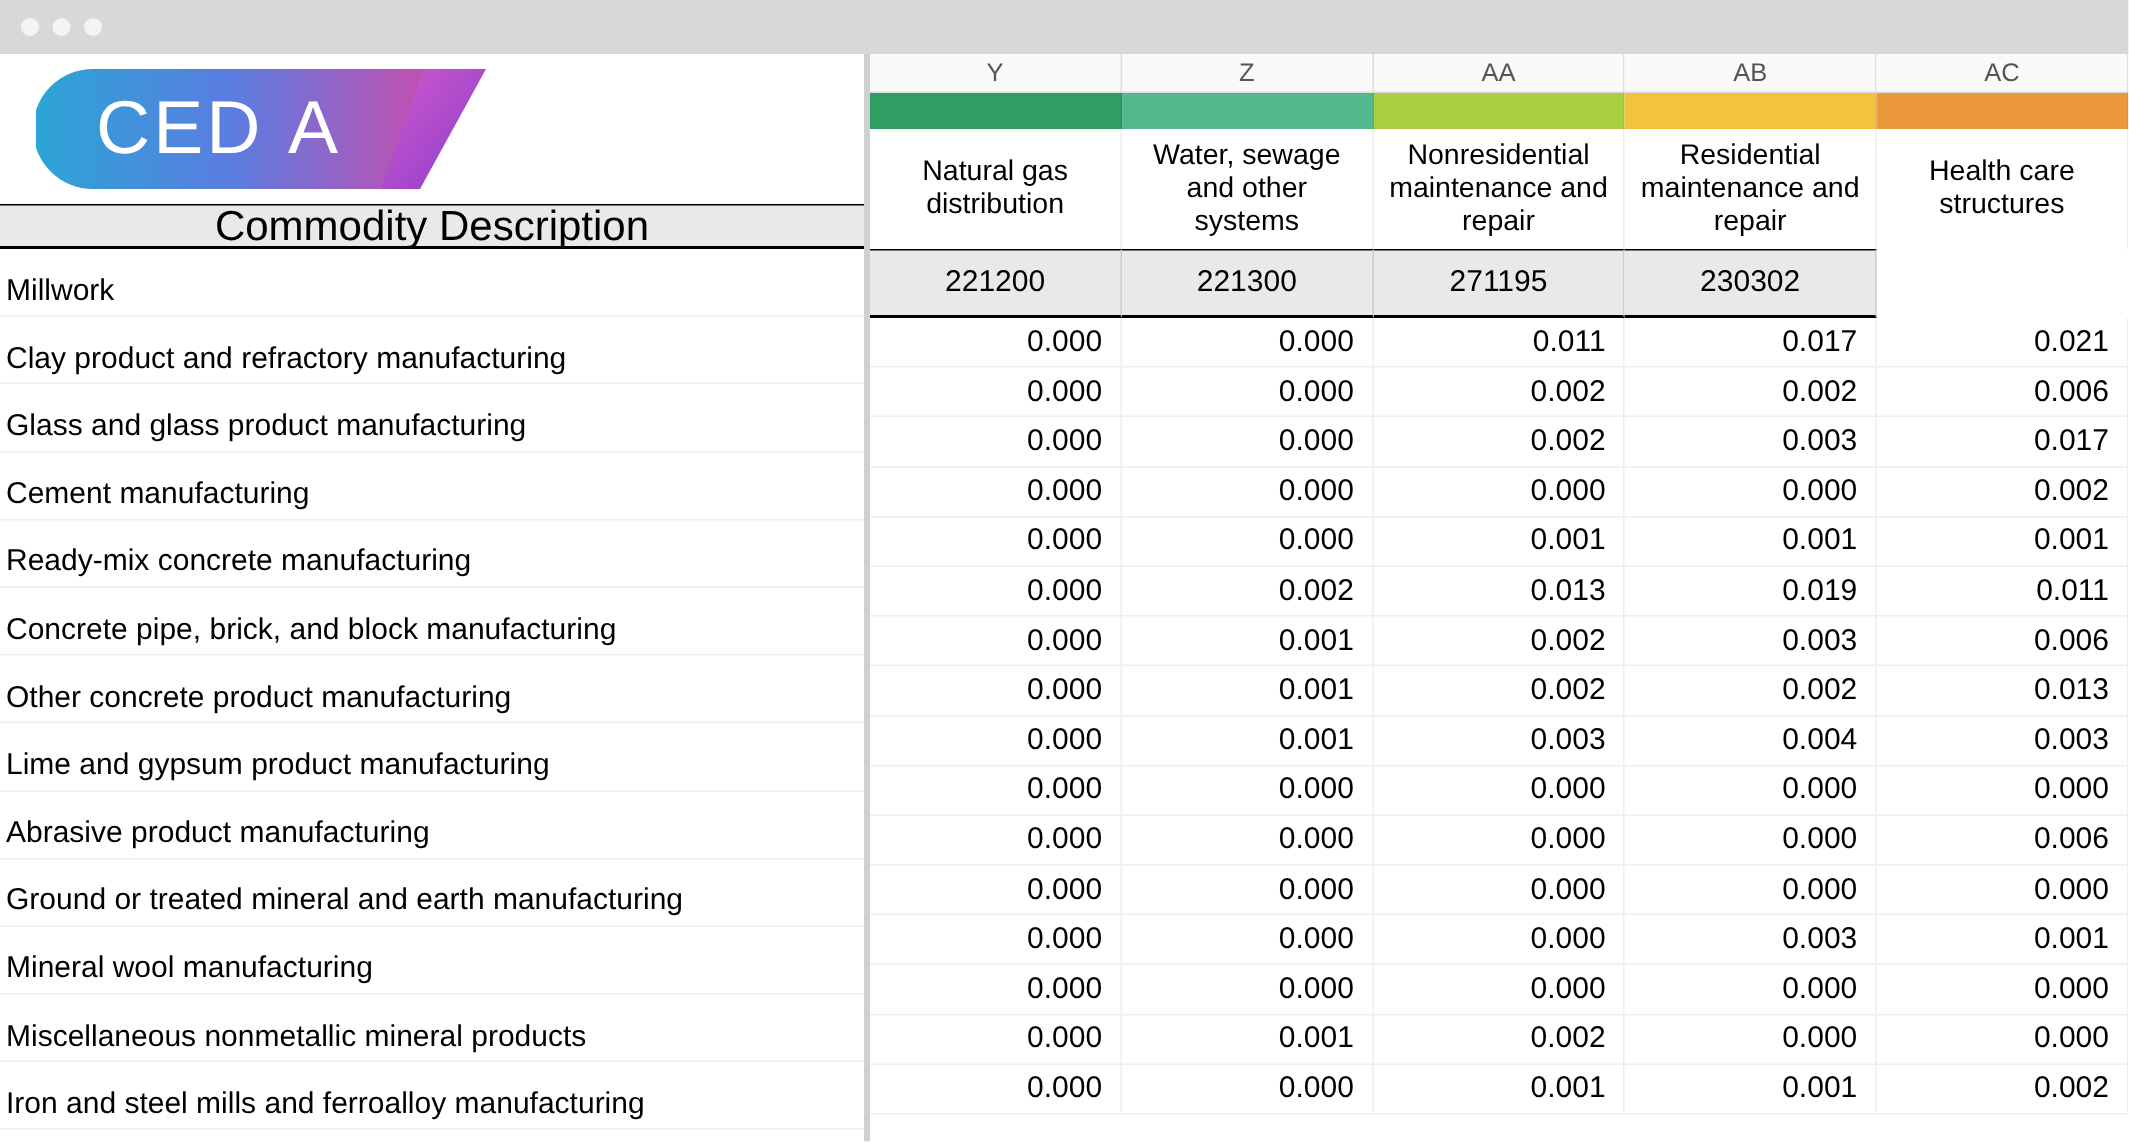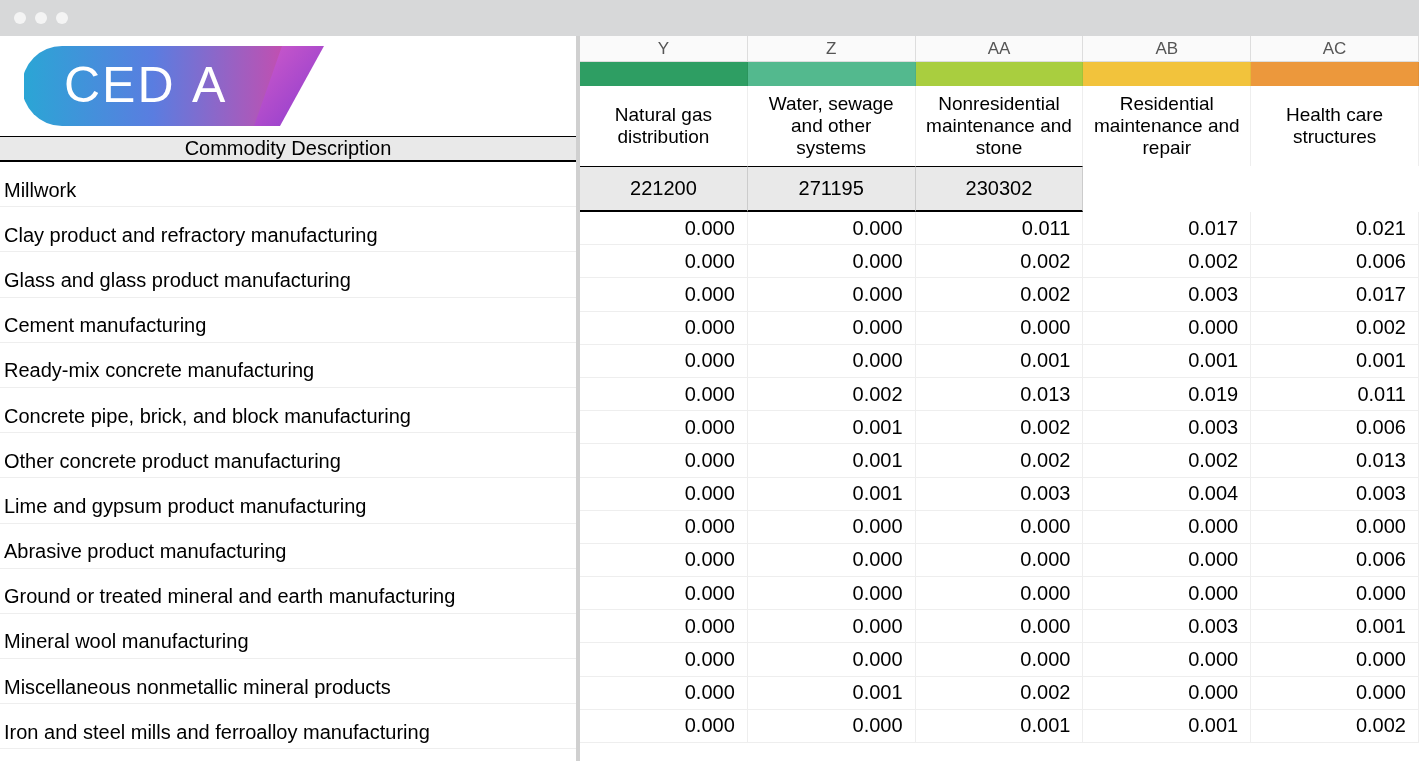--- a/index.html
+++ b/index.html
@@ -44,21 +44,21 @@
   }
   .logo svg { display:block; }
   .desc-header {
     height: 30px;
     background: #e9e9e9;
     border-top: 1px solid #000;
     border-bottom: 2px solid #000;
     display: flex;
     align-items: center;
     justify-content: center;
-    font-size: 20px;
+    font-size: 28px;
   }
   .row-label {
     height: 33.2px;
     display: flex;
     align-items: center;
     padding-left: 4px;
     font-size: 20px;
     border-bottom: 1px solid #eee;
     margin-top: 12px;
   }
@@ -169,26 +169,27 @@
     <div class="cols" id="color-bars">
         <div class="color-bar" style="background: rgb(46, 158, 99);"></div>
         <div class="color-bar" style="background: rgb(83, 185, 142);"></div>
         <div class="color-bar" style="background: rgb(169, 206, 63);"></div>
         <div class="color-bar" style="background: rgb(242, 195, 60);"></div>
         <div class="color-bar" style="background: rgb(236, 152, 60);"></div>
       </div>
     <div class="cols" id="col-titles">
         <div class="col-title">Natural gas distribution</div>
         <div class="col-title">Water, sewage and other systems</div>
-        <div class="col-title">Nonresidential maintenance and stone</div>
+        <div class="col-title">Nonresidential maintenance and repair</div>
         <div class="col-title">Residential maintenance and repair</div>
         <div class="col-title">Health care structures</div>
       </div>
     <div class="cols" id="col-codes">
         <div class="col-code">221200</div>
+        <div class="col-code">221300</div>
         <div class="col-code">271195</div>
         <div class="col-code">230302</div>
       </div>
     <div class="data-rows" id="data-rows">
         <div class="cols">
           <div class="cell">0.000</div>
           <div class="cell">0.000</div>
           <div class="cell">0.011</div>
           <div class="cell">0.017</div>
           <div class="cell">0.021</div>

